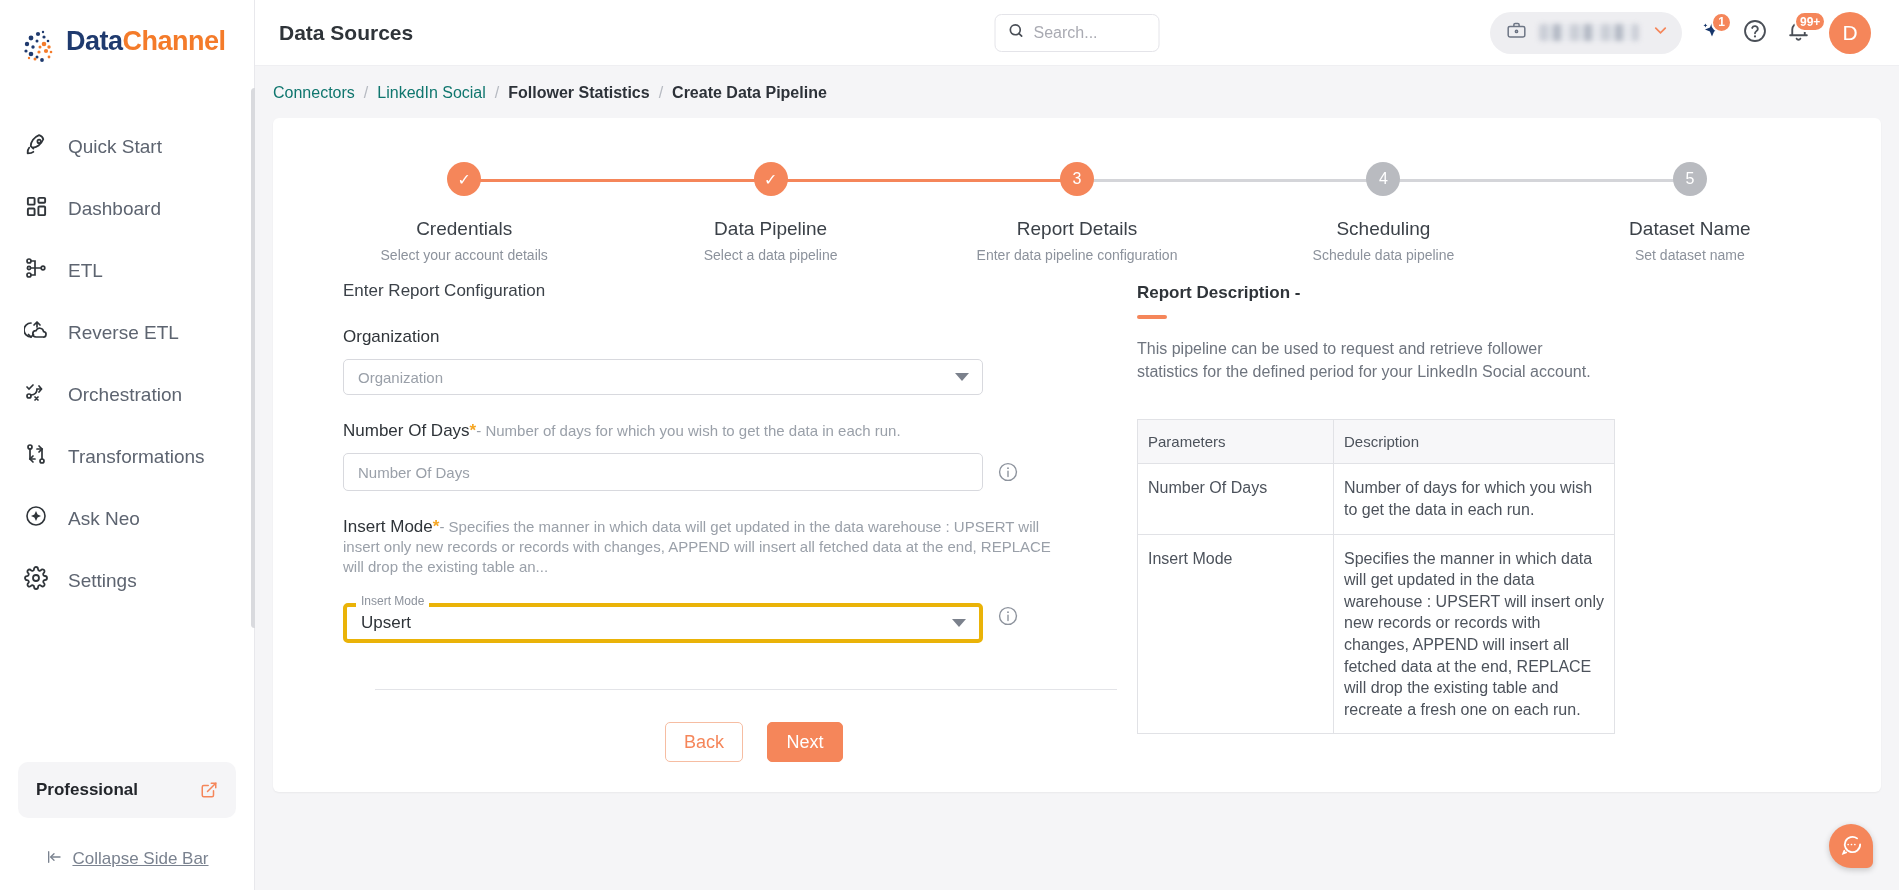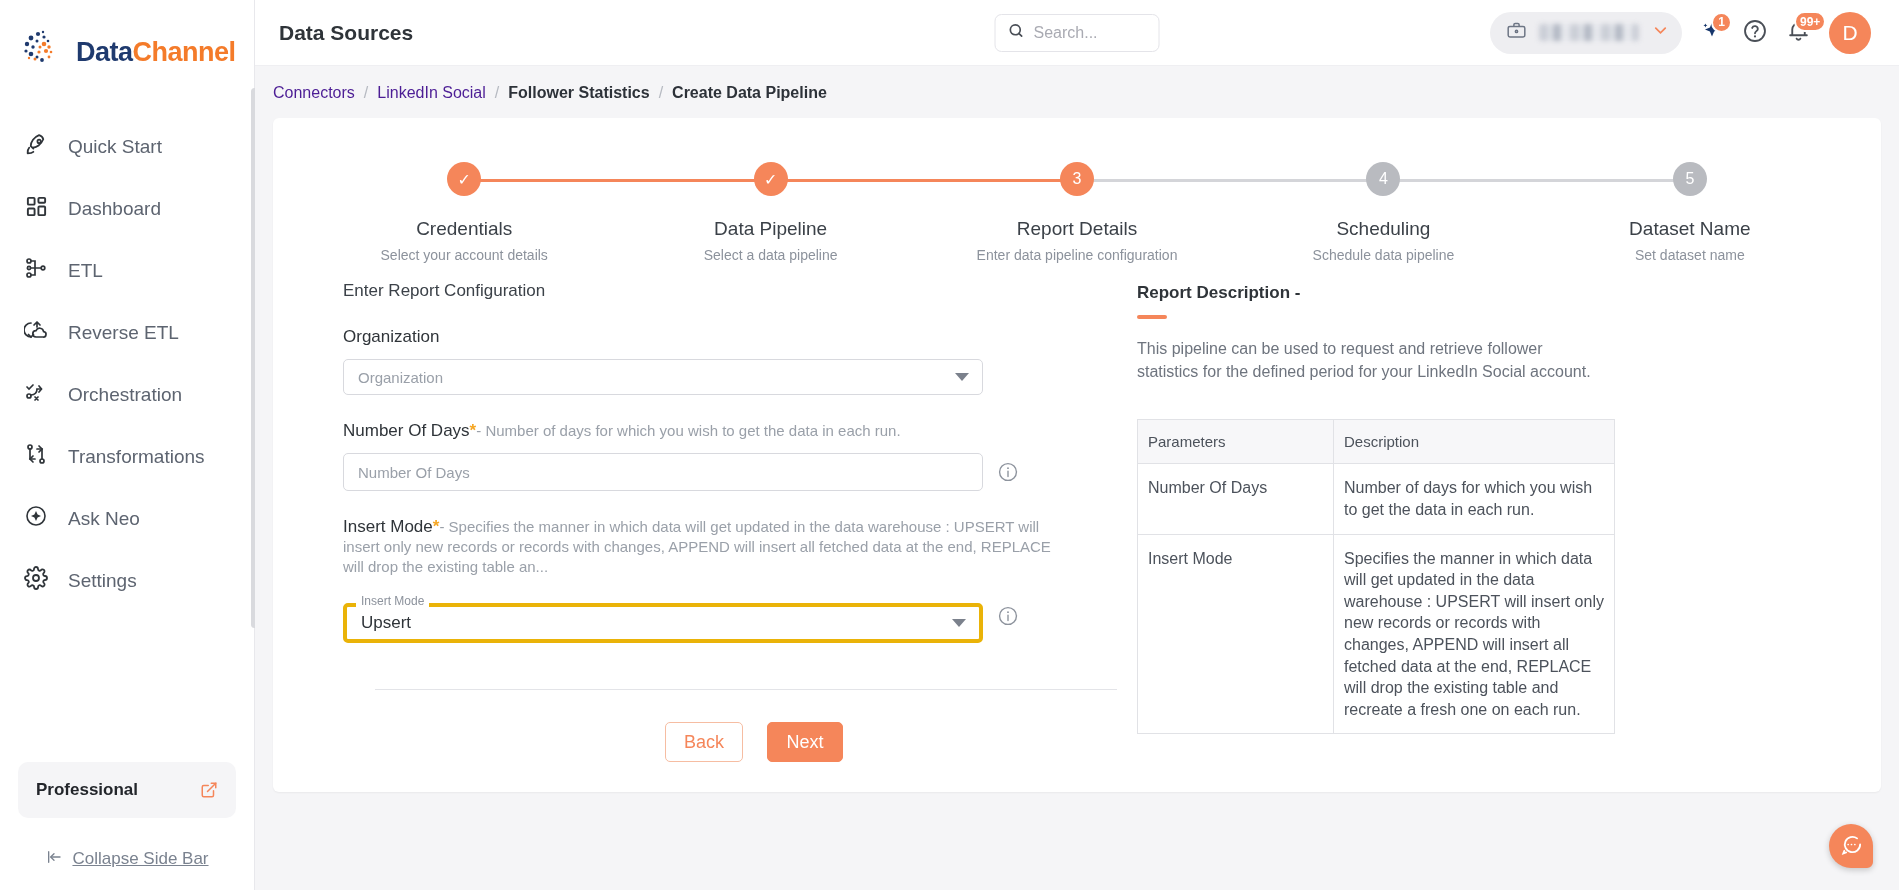--- a/index.html
+++ b/index.html
@@ -14,21 +14,21 @@
   
   .sidebar {
     width: 255px; height: 890px;
     background: #ffffff;
     border-right: 1px solid #e8e8ec;
     display: flex; flex-direction: column;
     position: relative; flex: 0 0 255px;
   }
   .logo-wrap {
     padding: 26px 0 18px 18px;
-    display: flex; align-items: flex-end; gap: 16px;
+    display: flex; align-items: flex-start; gap: 6px;
   }
   .logo-mark { width: 42px; height: 42px; flex: 0 0 42px; }
   .logo-text { font-size: 27px; font-weight: 700; letter-spacing: -0.5px; }
   .logo-text .t1 { color: #1f3a6e; }
   .logo-text .t2 { color: #f47b2a; }
 
   .nav { margin-top: 10px; flex: 1; }
   .nav-item {
     display: flex; align-items: flex-end; gap: 18px;
     padding: 0 0 0 22px; height: 62px;
@@ -125,21 +125,21 @@
     background: #f5865a; color: #fff;
     display: flex; align-items: center; justify-content: center;
     font-size: 21px; font-weight: 500; cursor: pointer;
   }
 
   
   .crumbs {
     display: flex; align-items: center; gap: 9px;
     padding: 18px 0 16px 18px; font-size: 16px;
   }
-  .crumb { color: #4c1d95; cursor: pointer; }
+  .crumb { color: #0f766e; cursor: pointer; }
   .crumb.active { color: #2d3239; font-weight: 700; cursor: default; }
   .crumb-sep { color: #b6bac1; }
 
   
   .card {
     margin: 0 18px; background: #fff;
     border-radius: 6px; flex: 0 0 auto;
     height: 674px; position: relative;
     box-shadow: 0 1px 2px rgba(0,0,0,.05);
   }

